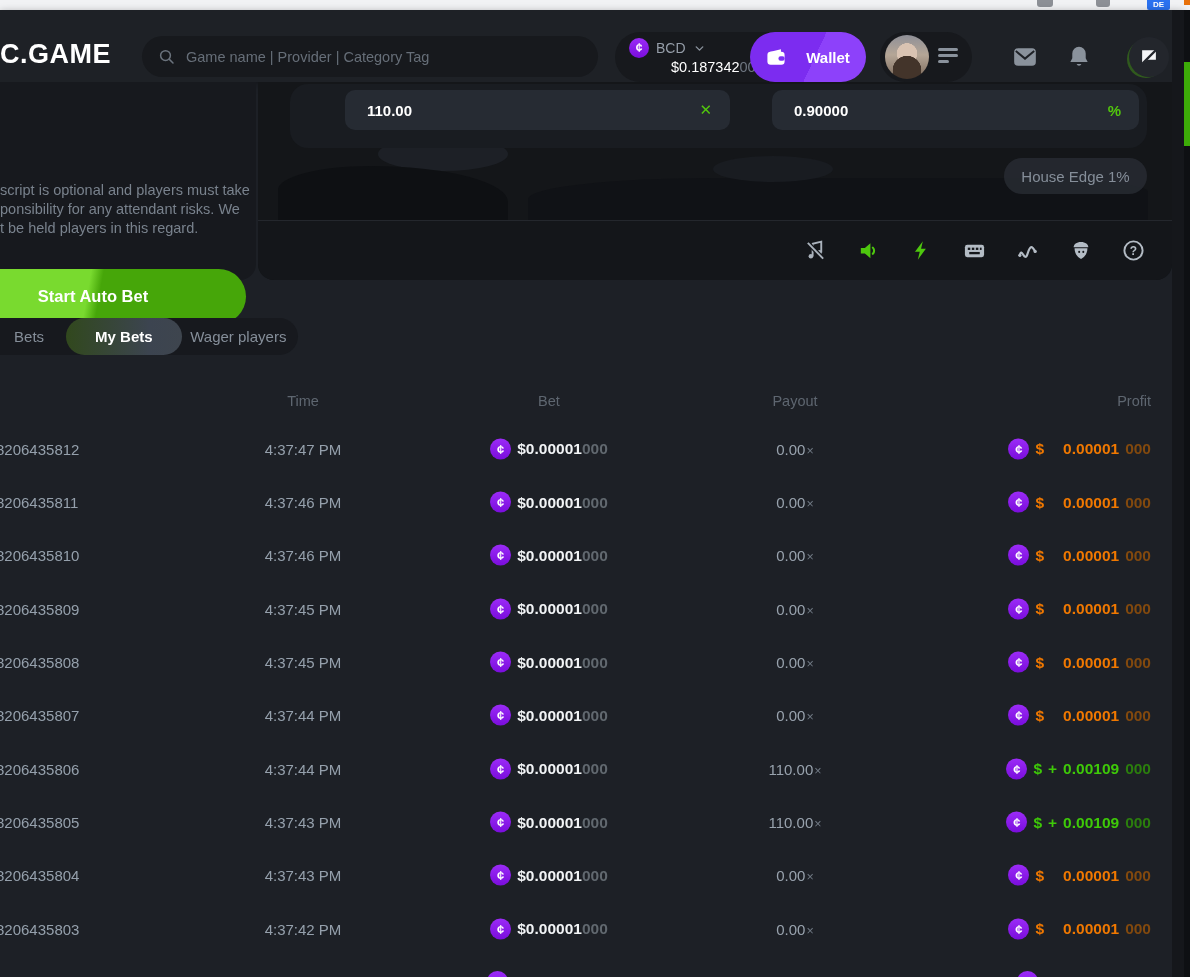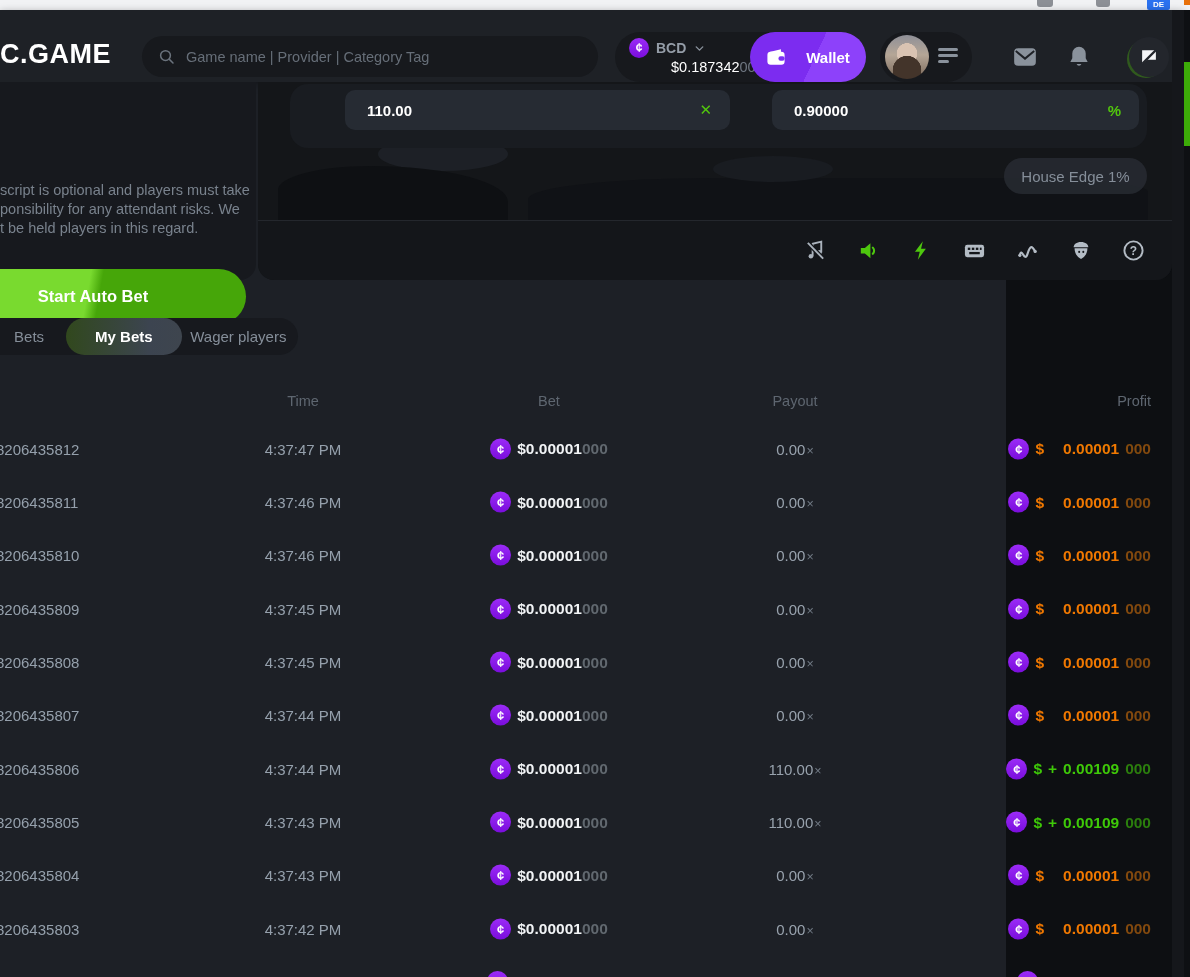--- a/index.html
+++ b/index.html
@@ -1,39 +1,39 @@
 <!DOCTYPE html>
 <html><head>
 <meta charset="utf-8">
 <style>
   * { margin:0; padding:0; box-sizing:border-box; }
   html,body { width:1190px; height:977px; overflow:hidden; background:#0d0f12;
     font-family:"Liberation Sans","DejaVu Sans",sans-serif; }
   .abs { position:absolute; }
-  #stage { position:relative; width:1006px; height:977px; background:#1d2026; }
+  #stage { position:relative; width:1190px; height:977px; background:#1d2026; }
 
   
   #browser-strip { left:0; top:0; width:1190px; height:10px; background:#f1f2f4; }
   .bstrip-icon { top:0; height:7px; background:#8d9096; border-radius:0 0 3px 3px; }
   #de-badge { left:1147px; top:0; width:23px; height:10px; background:#2b72f0; border-radius:0 0 2px 2px;
     color:#fff; font-size:8px; font-weight:700; text-align:center; line-height:10px; }
   #orange-sliver { left:1184px; top:0; width:6px; height:5px; background:#e8710a; }
 
   
   #header { left:0; top:10px; width:1184px; height:72px; background:#1e2126; box-shadow:0 2px 8px rgba(0,0,0,.35); }
   #logo { left:0; top:29px; color:#fff; font-size:27px; font-weight:800; letter-spacing:.5px; }
   #search-bar { left:142px; top:26px; width:456px; height:41px; background:#17191d; border-radius:21px;
     display:flex; align-items:center; padding:0 16px; gap:10px; }
   #search-placeholder { color:#666e78; font-size:14.5px; }
   #currency-pill { left:615px; top:22px; width:251px; height:50px; background:#17191d; border-radius:25px; }
   #currency-selector { left:629px; top:28px; display:flex; align-items:center; gap:7px; cursor:pointer; }
   .coin { width:21px; height:21px; border-radius:50%; background:linear-gradient(180deg,#9b2bf7,#7a0ddc);
     color:#fff; font-weight:800; font-size:13px; display:inline-flex; align-items:center; justify-content:center; flex:0 0 auto; }
   .coin.sm { width:20px; height:20px; font-size:12px; }
-  #currency-code { color:#959da8; font-size:14px; font-weight:700; }
+  #currency-code { color:#959da8; font-size:14px; font-weight:400; }
   #balance-line { left:652px; top:49px; font-size:14.5px; font-weight:400; color:#fff; white-space:nowrap;margin-left:19px; }
   #balance-line .dim { color:#6e7680; }
   #wallet-button { left:750px; top:22px; width:116px; height:50px; border-radius:25px;
     background:linear-gradient(115deg,#7c2cf0 55%,#8d41fa 55%); display:flex; align-items:center; justify-content:center;
     gap:20px; color:#fff; font-size:15px; font-weight:700; cursor:pointer; }
   #avatar-pill { left:880px; top:22px; width:92px; height:50px; background:#17191d; border-radius:25px; }
   #avatar { left:885px; top:25px; width:44px; height:44px; border-radius:50%; overflow:hidden;
     background:
       radial-gradient(circle at 50% 80%, #43342a 0 34%, rgba(0,0,0,0) 35%),
       radial-gradient(circle at 50% 42%, #d9c3b2 0 30%, rgba(0,0,0,0) 31%),

